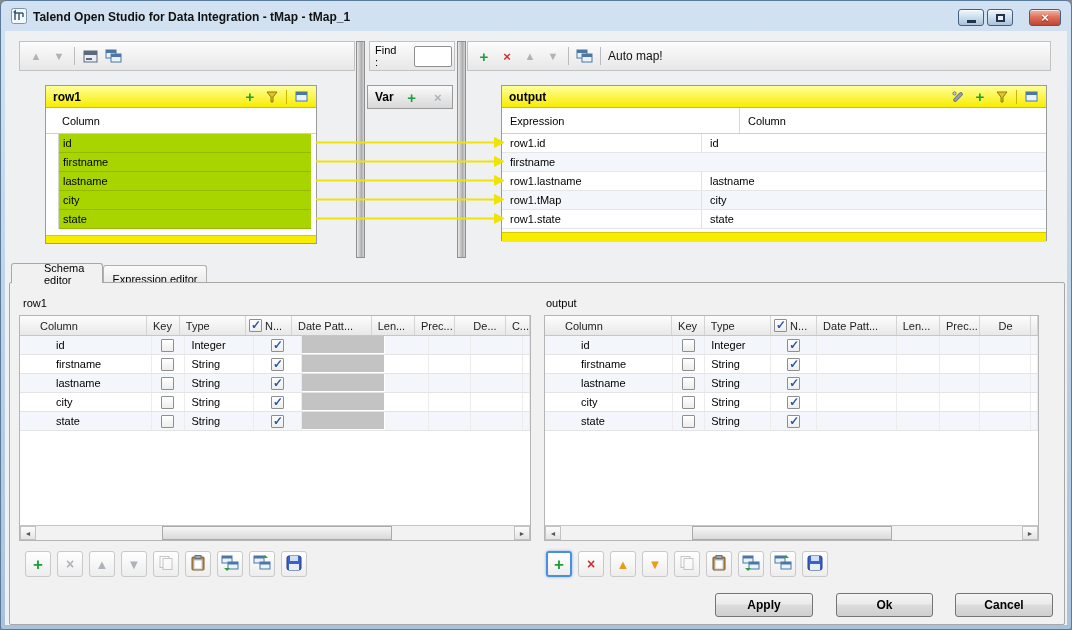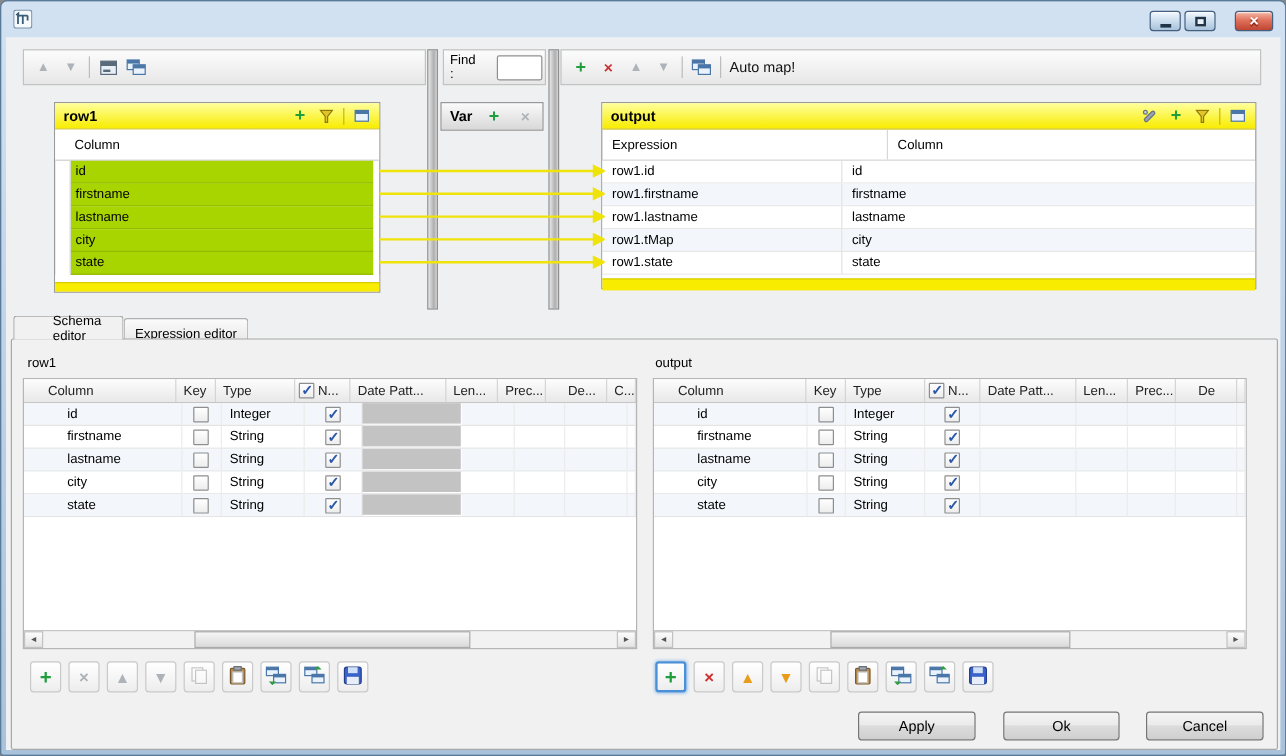--- a/index.html
+++ b/index.html
@@ -119,39 +119,40 @@
   #sch-toolbar-right { left:545px; }
   .tbtn { width:26px; height:26px; border:1px solid #c9c9c9; border-radius:3px;
           background:linear-gradient(#ffffff,#ededed); display:flex; align-items:center; justify-content:center; }
   .tbtn.focused { border:2px solid #4a90d8; box-shadow:0 0 3px #7ab0e8; }
   .tbtn .g-plus { font-size:17px; }
   .tbtn .g-x { font-size:14px; }
   .tbtn .g-arrow { font-size:13px; }
   .svg-dim { opacity:.45; }
   .footer-btn { position:absolute; top:592px; height:24px; border:1px solid #757575; border-radius:3px;
                 background:linear-gradient(#f4f4f4,#ebebeb 45%,#dcdcdc 50%,#cfcfcf); font-size:12px;
-                display:flex; align-items:center; justify-content:center; z-index:4; }
+                display:flex; align-items:center; justify-content:center; z-index:4;font-weight:bold; }
   #btn-apply { left:714px; width:98px; }
   #btn-ok { left:835px; width:97px; }
   #btn-cancel { left:954px; width:98px; }
 </style>
 </head>
 <body>
 
 <div class="window">
   <div class="content-bg"></div>
 
   <div class="titlebar">
     <span class="app-icon">
       <svg width="16" height="16">
           <rect x="0.5" y="0.5" width="15" height="15" rx="2" fill="#f6f9fc" stroke="#7c94ac"></rect>
           <path d="M4 12 V5 h8 M8 5 v7 M12 5 v4" stroke="#3a5a7a" stroke-width="1.5" fill="none"></path>
           <path d="M2 4 l3 -2.5 v5 z" fill="#3a5a7a"></path>
         </svg>
     </span>
+    <span class="title-text">Talend Open Studio for Data Integration - tMap - tMap_1</span>
     <div class="winbtn min">
         <span class="glyph-min"></span>
       </div>
     <div class="winbtn max">
         <span class="glyph-max"></span>
       </div>
     <div class="winbtn close">
         <span class="glyph-close">×</span>
       </div>
   </div>
@@ -316,21 +317,20 @@
     <div class="out-cols">
       <div class="out-exp-h">Expression</div>
       <div class="out-col-h">Column</div>
     </div>
     <div class="out-rows">
       <div class="out-row">
         <div class="exp">row1.id</div>
         <div class="col">id</div>
       </div>
       <div class="out-row">
-        <div class="exp">row1.firstname</div>
         <div class="col">firstname</div>
       </div>
       <div class="out-row">
         <div class="exp">row1.lastname</div>
         <div class="col">lastname</div>
       </div>
       <div class="out-row">
         <div class="exp">row1.tMap</div>
         <div class="col">city</div>
       </div>

